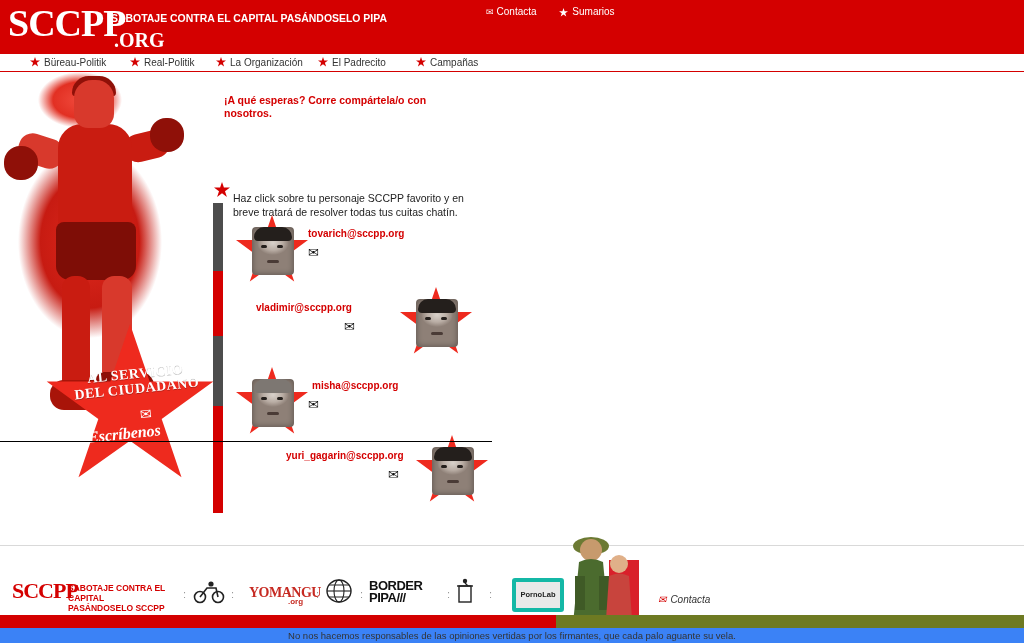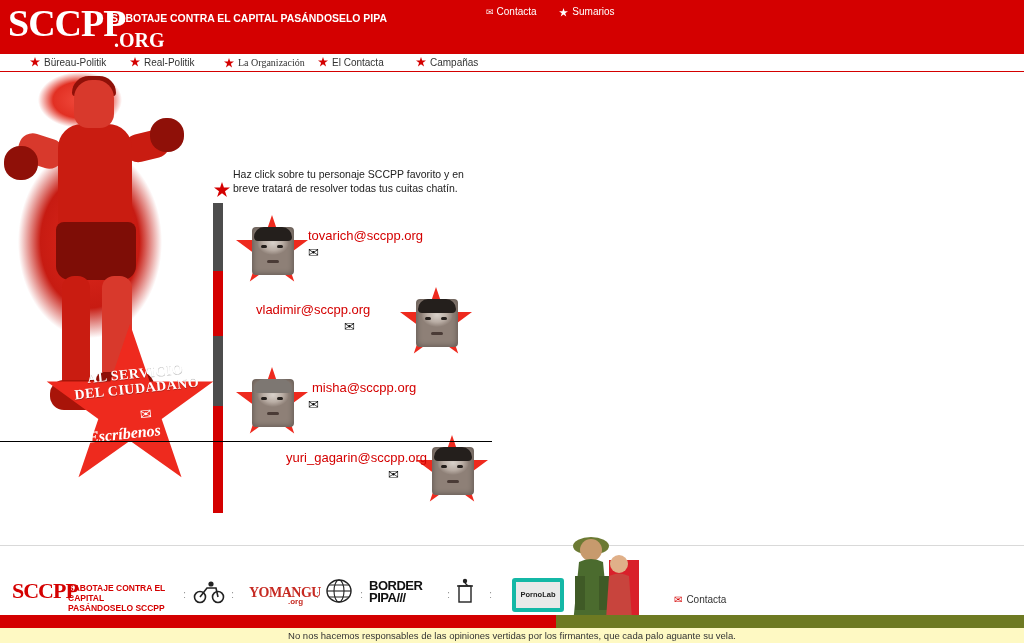--- a/index.html
+++ b/index.html
@@ -227,21 +227,21 @@
   }
   .intro .line2 { display: block; margin-top: 1px; }
 
   .help-star {
     position: absolute;
     left: 214px; top: 110px;
     width: 16px; height: 16px;
   }
   .help-text {
     position: absolute;
-    left: 233px; top: 96px;
+    left: 233px; top: 120px;
     width: 240px;
     color: #222222;
     font-size: 10.5px;
     line-height: 13.5px;
   }
 
   
   .contact { position: absolute; }
   .contact .star {
     position: absolute;
@@ -275,22 +275,22 @@
   .contact .face .eyeR { left: 25px; }
   .contact .face .mouth {
     position: absolute;
     left: 15px; top: 33px;
     width: 12px; height: 3px;
     background: #4a3b36; border-radius: 2px;
   }
   .contact .email {
     position: absolute;
     color: #d40000;
-    font-weight: normal;
-    font-size: 13px;
+    font-weight: bold;
+    font-size: 10px;
     white-space: nowrap;
   }
   .contact .envelope {
     position: absolute;
     font-size: 13px;
     color: #111111;
   }
 
   
   .hr-top {
@@ -375,24 +375,25 @@
     text-align: center;
     line-height: 26px;
   }
   .soldier-art {
     position: absolute;
     left: 563px; top: 524px;
     width: 78px; height: 110px;
   }
   .footer-contacta {
     position: absolute;
-    left: 674px; top: 594px;
+    left: 658px; top: 594px;
     font-size: 10px;
     color: #333;
     white-space: nowrap;
+    font-style: italic;
   }
   .footer-contacta .env {
     display: inline-block;
     color: #d40000;
     margin-right: 4px;
     font-size: 10px;
   }
 
   .footer-green {
     position: absolute;
@@ -403,21 +404,21 @@
   .footer-red {
     position: absolute;
     left: 0; top: 615px;
     width: 556px; height: 13px;
     background: #d40000;
   }
   .disclaimer {
     position: absolute;
     left: 0; top: 628px;
     width: 1024px; height: 15px;
-    background: #fef9c3;
+    background: #3b82f6;
     color: #333333;
     font-size: 9.5px;
     line-height: 15px;
     text-align: center;
   }
 </style>
 </head>
 <body>
 
 <div class="topbar">
@@ -445,29 +446,29 @@
   <div class="nav-item" style="left:30px;">
     <span class="star-ico"><svg viewBox="0 0 10 10" width="10" height="10">
           <polygon points="5,0 6.2,3.5 10,3.5 6.9,5.8 8.1,9.5 5,7.2 1.9,9.5 3.1,5.8 0,3.5 3.8,3.5" fill="#d40000"></polygon>
         </svg></span><span class="label">Büreau-Politik</span>
   </div>
   <div class="nav-item" style="left:130px;">
     <span class="star-ico"><svg viewBox="0 0 10 10" width="10" height="10">
           <polygon points="5,0 6.2,3.5 10,3.5 6.9,5.8 8.1,9.5 5,7.2 1.9,9.5 3.1,5.8 0,3.5 3.8,3.5" fill="#d40000"></polygon>
         </svg></span><span class="label">Real-Politik</span>
   </div>
-  <div class="nav-item" style="left:224px;font-family:Liberation Serif, serif;">
+  <div class="nav-item" style="left:216px;">
     <span class="star-ico"><svg viewBox="0 0 10 10" width="10" height="10">
           <polygon points="5,0 6.2,3.5 10,3.5 6.9,5.8 8.1,9.5 5,7.2 1.9,9.5 3.1,5.8 0,3.5 3.8,3.5" fill="#d40000"></polygon>
         </svg></span><span class="label">La Organización</span>
   </div>
   <div class="nav-item" style="left:318px;">
     <span class="star-ico"><svg viewBox="0 0 10 10" width="10" height="10">
           <polygon points="5,0 6.2,3.5 10,3.5 6.9,5.8 8.1,9.5 5,7.2 1.9,9.5 3.1,5.8 0,3.5 3.8,3.5" fill="#d40000"></polygon>
-        </svg></span><span class="label">El Contacta</span>
+        </svg></span><span class="label">El Padrecito</span>
   </div>
   <div class="nav-item" style="left:416px;">
     <span class="star-ico"><svg viewBox="0 0 10 10" width="10" height="10">
           <polygon points="5,0 6.2,3.5 10,3.5 6.9,5.8 8.1,9.5 5,7.2 1.9,9.5 3.1,5.8 0,3.5 3.8,3.5" fill="#d40000"></polygon>
         </svg></span><span class="label">Campañas</span>
   </div>
 </div>
 
 <div class="content">
 
@@ -498,20 +499,21 @@
     </div>
     <div class="boxer-env">✉</div>
     <div class="boxer-escribenos">Escríbenos</div>
   </div>
 
   <div class="divider-red"></div>
   <div class="divider-grey-1"></div>
   <div class="divider-grey-2"></div>
 
   <div class="intro">
+    <span class="line2">¡A qué esperas? Corre compártela/o con nosotros.</span>
   </div>
 
   <div class="help-star">
     <svg viewBox="0 0 16 16" width="16" height="16">
         <polygon points="8,0 9.9,5.5 16,5.5 11,9.2 12.9,15 8,11.3 3.1,15 5,9.2 0,5.5 6.1,5.5" fill="#d40000"></polygon>
       </svg>
   </div>
   <div class="help-text">Haz click sobre tu personaje SCCPP favorito y en breve tratará de resolver todas tus cuitas chatín.</div>
 
   <div class="contact" style="left:236px; top:143px; width:250px; height:72px;">

